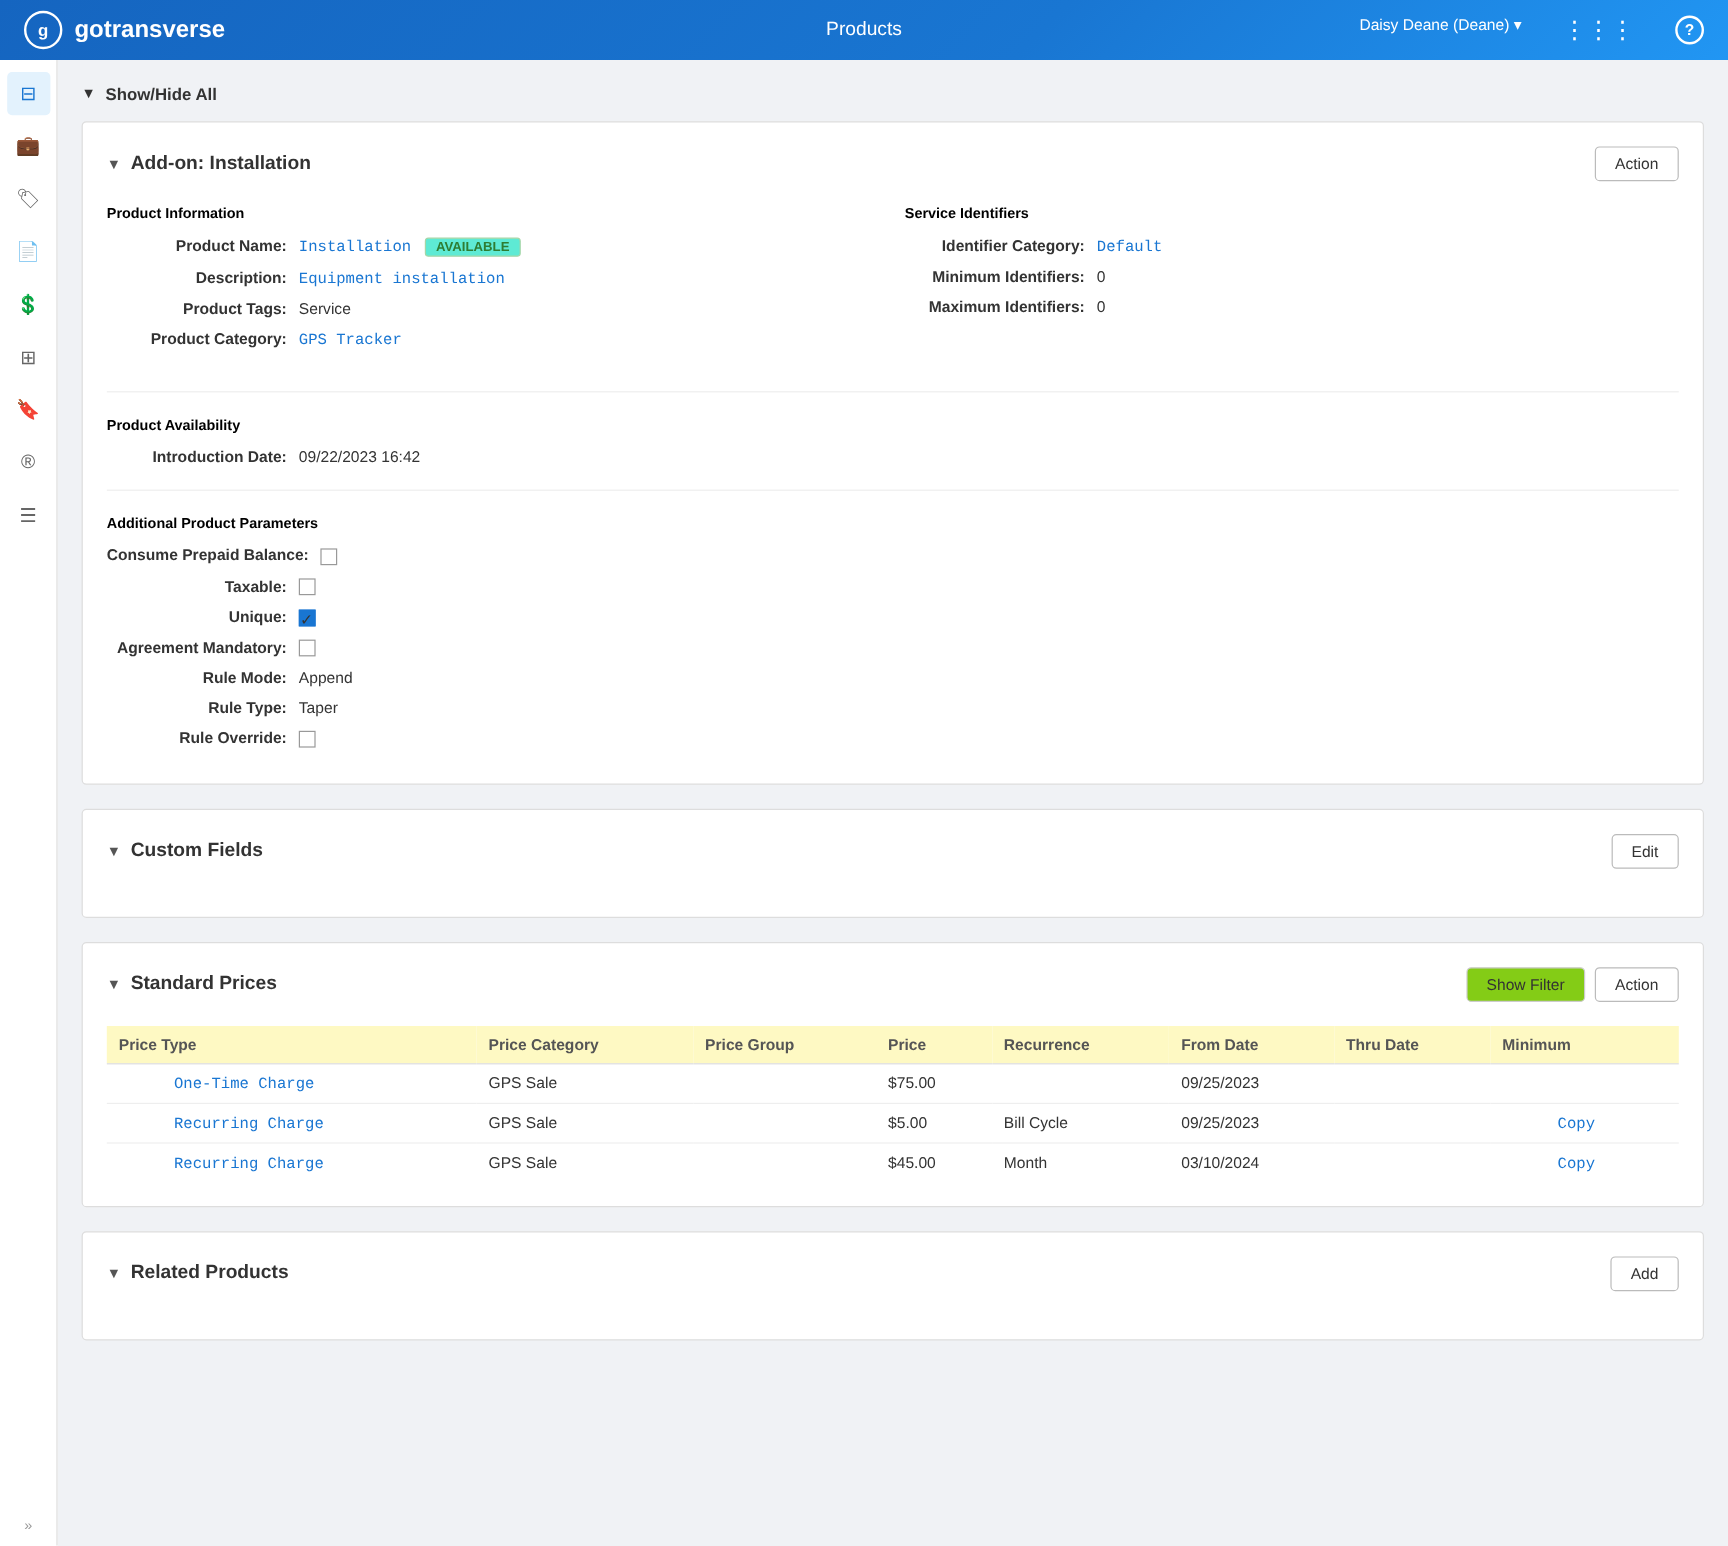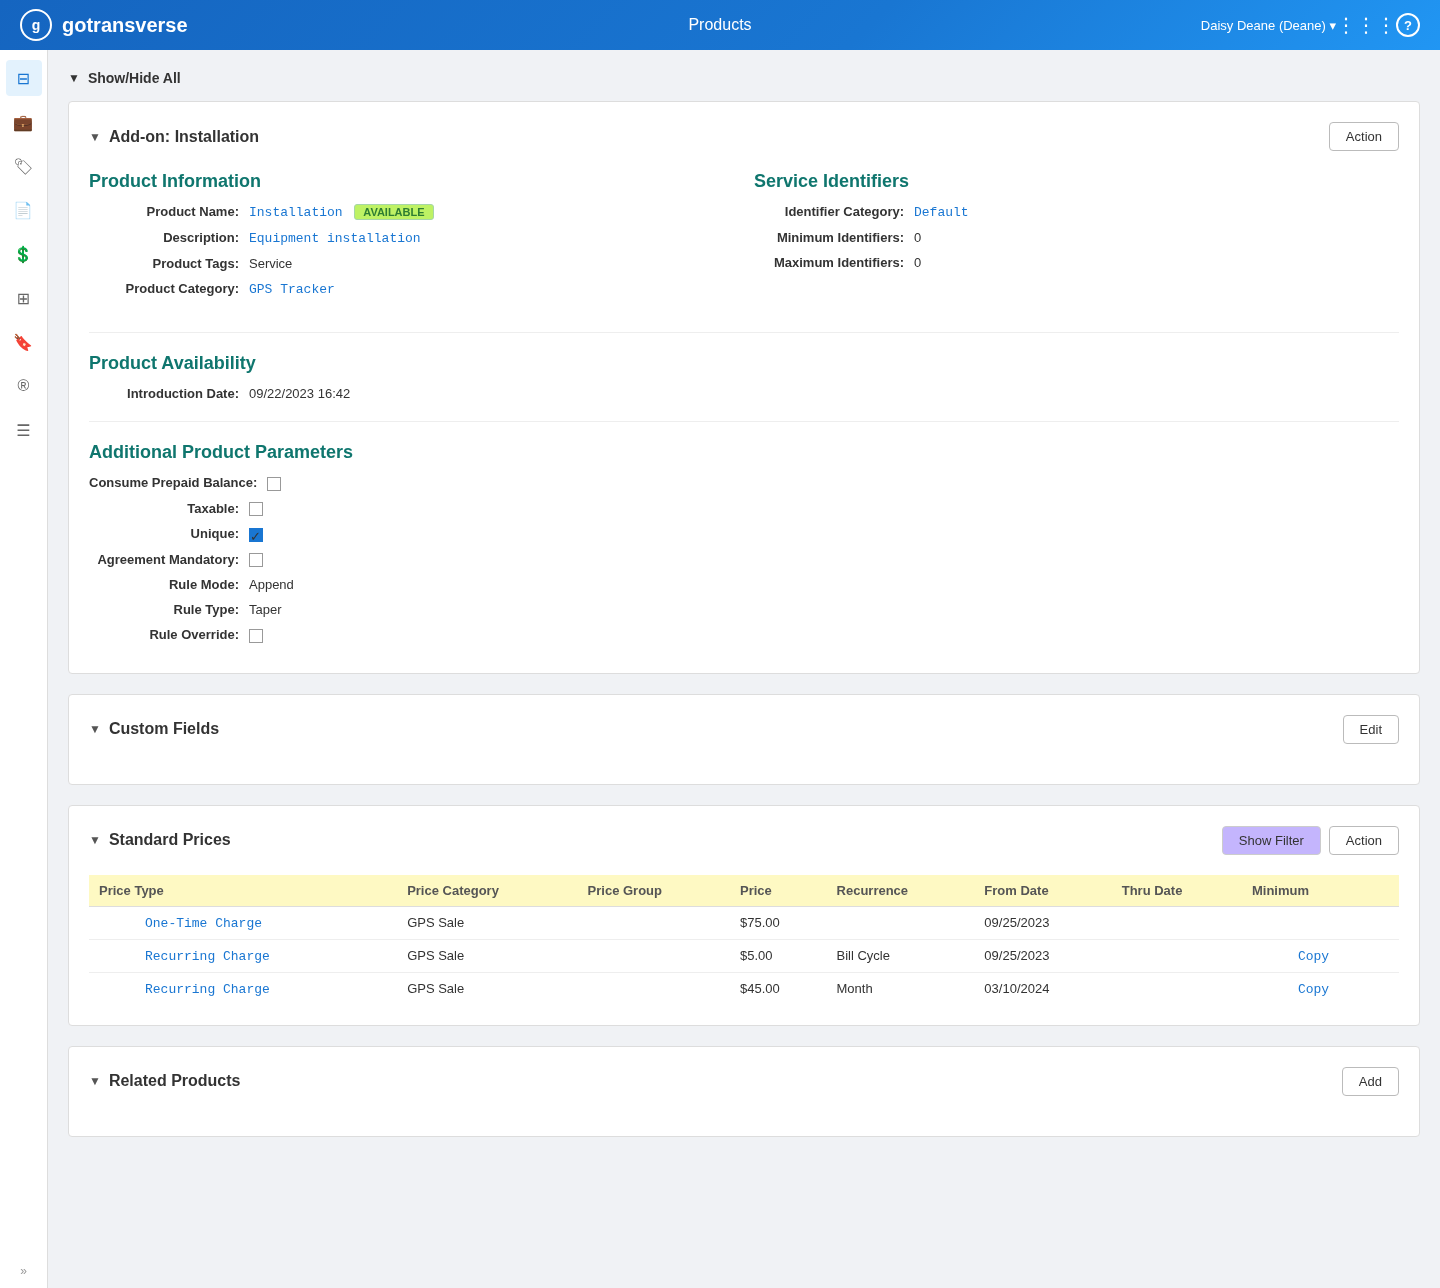--- a/index.html
+++ b/index.html
@@ -31,21 +31,21 @@
       display: flex; align-items: center; justify-content: center;
       font-size: 14px; color: white; font-weight: bold;
     }
     .navbar-title {
       position: absolute;
       left: 50%; transform: translateX(-50%);
       color: white; font-size: 16px; font-weight: 400;
     }
     .navbar-right {
       margin-left: auto;
-      display: flex; align-items: center; gap: 0; color: white;
+      display: flex; gap: 34px; color: white;
     }
     .navbar-user { font-size: 13px; cursor: pointer; }
     .navbar-grid { font-size: 20px; cursor: pointer; }
     .navbar-help {
       width: 24px; height: 24px;
       border: 2px solid white;
       border-radius: 50%;
       display: flex; align-items: center; justify-content: center;
       font-size: 13px; font-weight: bold; cursor: pointer;
     }
@@ -118,39 +118,39 @@
       display: flex; align-items: center; gap: 8px;
       font-size: 16px; font-weight: bold; color: #333;
     }
     .section-title .arrow { font-size: 12px; color: #555; }
 
     
     .btn {
       padding: 6px 16px;
       border: 1px solid #ccc;
       border-radius: 4px;
-      background: #c4b5fd;
+      background: #84cc16;
       cursor: pointer;
       font-size: 13px;
       color: #333;
     }
     .btn-primary { background: white; border-color: #bbb; }
 
     
     .info-grid {
       display: grid;
       grid-template-columns: 1fr 1fr;
       gap: 20px;
       margin-bottom: 25px;
     }
     .info-section-title {
-      font-size: 18px;
+      font-size: 12px;
       font-weight: bold;
       margin-bottom: 12px;
-      color: #0f766e;
+      color: #000000;
     }
     .info-row {
       display: flex;
       align-items: flex-start;
       margin-bottom: 10px;
       font-size: 13px;
     }
     .info-label {
       text-align: right;
       min-width: 160px;
@@ -169,21 +169,21 @@
       font-family: Liberation Mono, monospace;
     }
     .badge {
       display: inline-block;
       padding: 1px 8px;
       border-radius: 3px;
       font-size: 11px;
       font-weight: bold;
       margin-left: 8px;
     }
-    .badge-available { background: #bef264; color: #2e7d32; border: 1px solid #a5d6a7; }
+    .badge-available { background: #5eead4; color: #2e7d32; border: 1px solid #a5d6a7; }
 
     
     .checkbox-display {
       width: 14px; height: 14px;
       border: 1px solid #999;
       display: inline-block;
       background: white;
       vertical-align: middle;
     }
     .checkbox-display.checked { background: #1976d2; border-color: #1976d2; }

